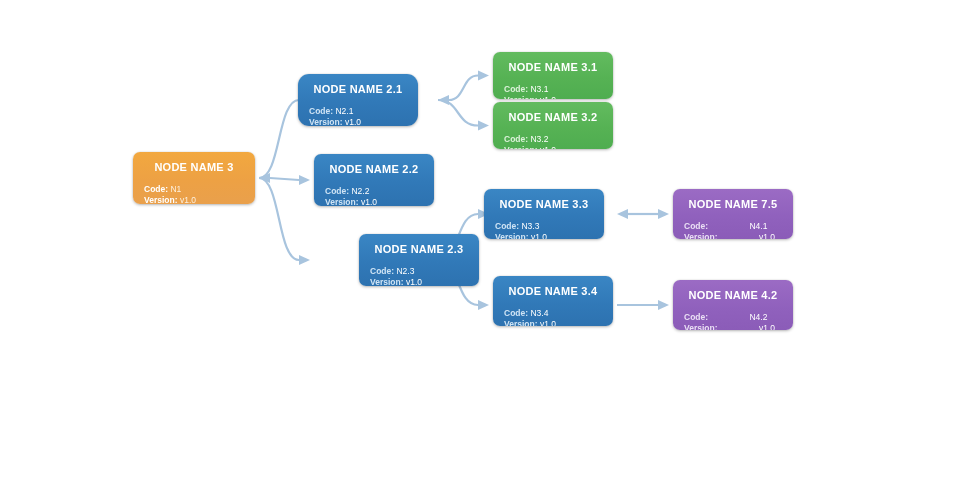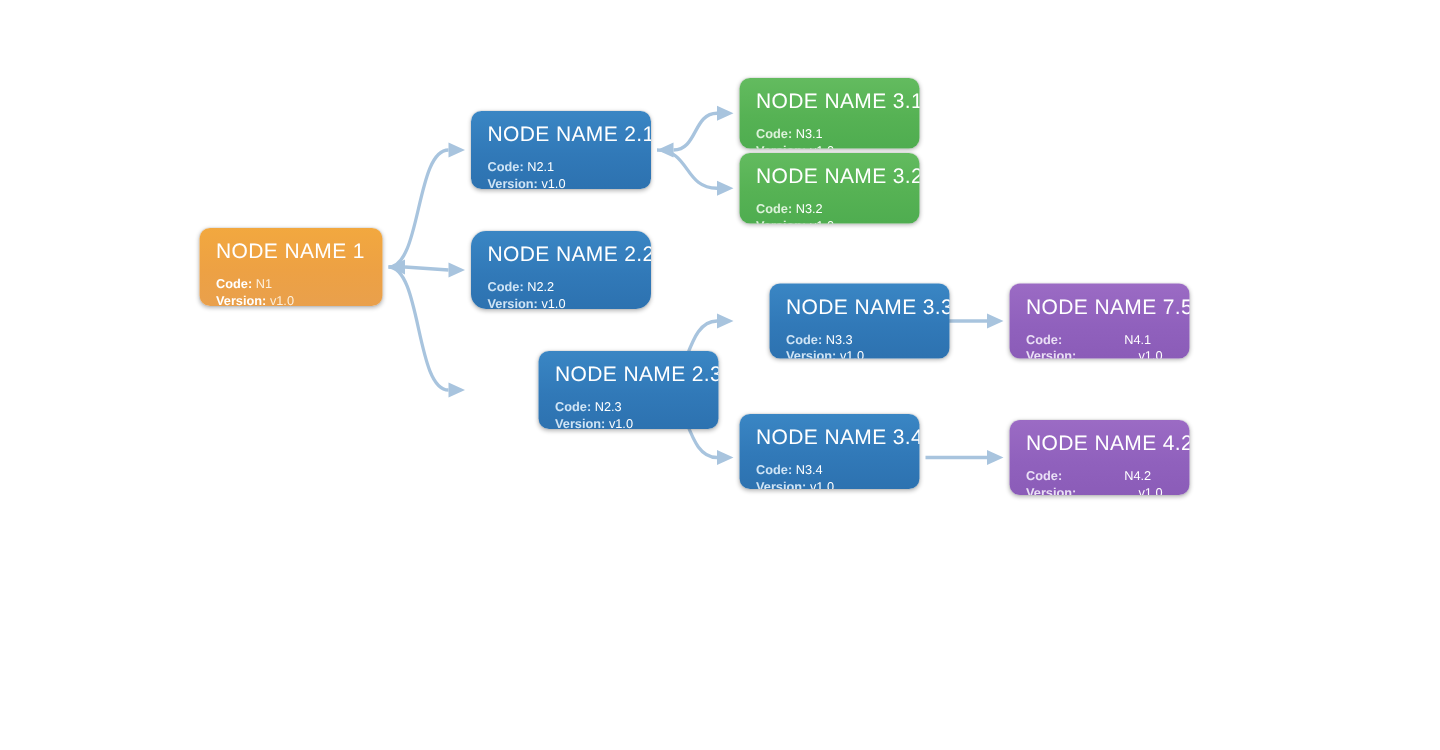--- a/index.html
+++ b/index.html
@@ -26,26 +26,27 @@
   .node {
     position: absolute;
     box-sizing: border-box;
     border-radius: 7px;
     padding: 9px 11px 10px 11px;
     color: #ffffff;
     box-shadow: 0 1px 3px rgba(0,0,0,0.28), 0 0 0 0.5px rgba(0,0,0,0.05);
     overflow: hidden;
   }
   .node-title {
-    font-size: 14px;
-    font-weight: normal;
+    font-size: 11px;
+    font-weight: bold;
     letter-spacing: 0.25px;
     line-height: 12px;
     margin-bottom: 11px;
     white-space: nowrap;
+    text-align: center;
   }
   .node-row {
     font-size: 8.5px;
     line-height: 10.5px;
     white-space: nowrap;
   }
   .node-row .k {
     font-weight: bold;
   }
   .node-row .v {
@@ -123,50 +124,50 @@
         <polygon points="617,214 628,209 628,219" fill="#a8c4de"></polygon>
       </g>
       <g>
         <path d="M 617 305 L 658 305" fill="none" stroke="#a8c4de" stroke-width="2.2" stroke-linecap="butt"></path>
         <polygon points="669,305 658,300 658,310" fill="#a8c4de"></polygon>
       </g>
     </svg>
 
   <div id="node-layer">
       <div class="node c-orange" id="node-n1" style="left: 133px; top: 152px; width: 122px; height: 52px;">
-        <div class="node-title">NODE NAME 1</div>
+        <div class="node-title">NODE NAME 3</div>
         <div class="node-row"><span class="k">Code:</span> <span class="v">N1</span></div>
         <div class="node-row"><span class="k">Version:</span> <span class="v">v1.0</span></div>
       </div>
-      <div class="node c-blue" id="node-n2_1" style="left: 314px; top: 74px; width: 120px; height: 52px;">
+      <div class="node c-blue" id="node-n2_1" style="left: 298px; top: 74px; width: 120px; height: 52px; border-radius: 11px;">
         <div class="node-title">NODE NAME 2.1</div>
         <div class="node-row"><span class="k">Code:</span> <span class="v">N2.1</span></div>
         <div class="node-row"><span class="k">Version:</span> <span class="v">v1.0</span></div>
       </div>
-      <div class="node c-blue" id="node-n2_2" style="left: 314px; top: 154px; width: 120px; height: 52px; border-radius: 10px;">
+      <div class="node c-blue" id="node-n2_2" style="left: 314px; top: 154px; width: 120px; height: 52px;">
         <div class="node-title">NODE NAME 2.2</div>
         <div class="node-row"><span class="k">Code:</span> <span class="v">N2.2</span></div>
         <div class="node-row"><span class="k">Version:</span> <span class="v">v1.0</span></div>
       </div>
       <div class="node c-blue" id="node-n2_3" style="left: 314px; top: 234px; width: 120px; height: 52px; margin-left: 45px;">
         <div class="node-title">NODE NAME 2.3</div>
         <div class="node-row"><span class="k">Code:</span> <span class="v">N2.3</span></div>
         <div class="node-row"><span class="k">Version:</span> <span class="v">v1.0</span></div>
       </div>
       <div class="node c-green" id="node-n3_1" style="left: 493px; top: 52px; width: 120px; height: 47px;">
         <div class="node-title">NODE NAME 3.1</div>
         <div class="node-row"><span class="k">Code:</span> <span class="v">N3.1</span></div>
         <div class="node-row"><span class="k">Version:</span> <span class="v">v1.0</span></div>
       </div>
       <div class="node c-green" id="node-n3_2" style="left: 493px; top: 102px; width: 120px; height: 47px;">
         <div class="node-title">NODE NAME 3.2</div>
         <div class="node-row"><span class="k">Code:</span> <span class="v">N3.2</span></div>
         <div class="node-row"><span class="k">Version:</span> <span class="v">v1.0</span></div>
       </div>
-      <div class="node c-blue" id="node-n3_3" style="left: 513px; top: 189px; width: 120px; height: 50px;">
+      <div class="node c-blue" id="node-n3_3" style="left: 484px; top: 189px; width: 120px; height: 50px;">
         <div class="node-title">NODE NAME 3.3</div>
         <div class="node-row"><span class="k">Code:</span> <span class="v">N3.3</span></div>
         <div class="node-row"><span class="k">Version:</span> <span class="v">v1.0</span></div>
       </div>
       <div class="node c-blue" id="node-n3_4" style="left: 493px; top: 276px; width: 120px; height: 50px;">
         <div class="node-title">NODE NAME 3.4</div>
         <div class="node-row"><span class="k">Code:</span> <span class="v">N3.4</span></div>
         <div class="node-row"><span class="k">Version:</span> <span class="v">v1.0</span></div>
       </div>
       <div class="node c-purple" id="node-n4_1" style="left: 673px; top: 189px; width: 120px; height: 50px;">

